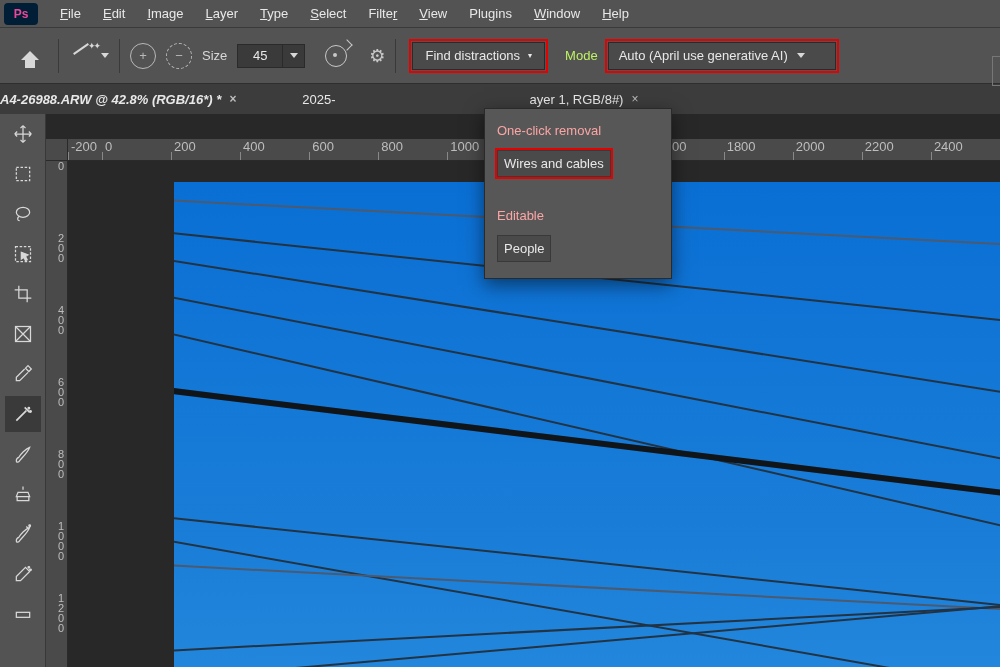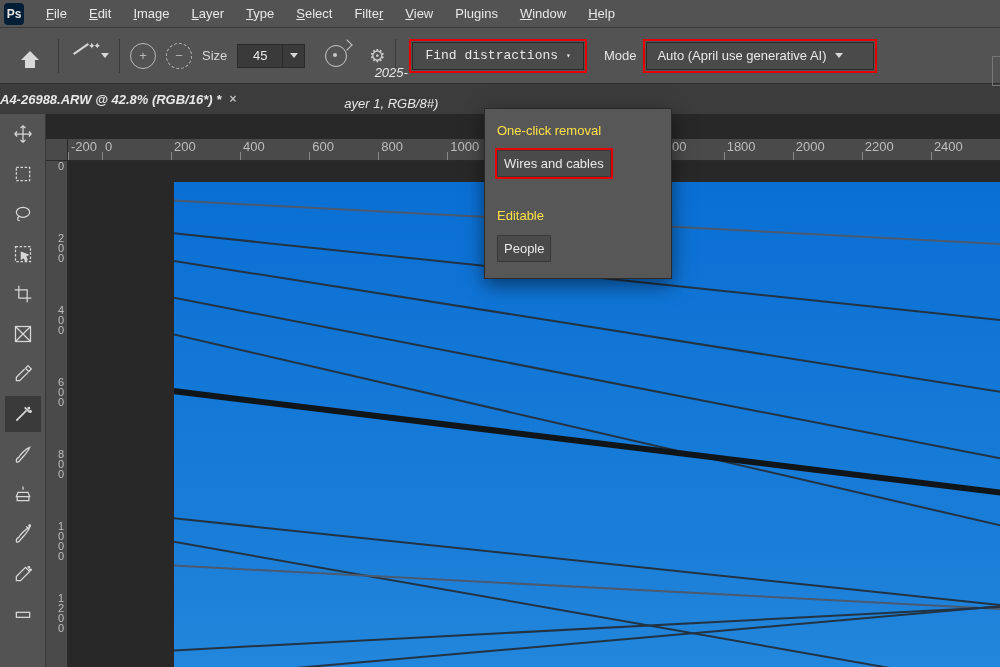--- a/index.html
+++ b/index.html
@@ -15,25 +15,25 @@
 
 .menubar {
   height: 28px;
   background: #535353;
   display: flex; align-items: center;
   gap: 2px;
   padding: 0 4px;
   border-bottom: 1px solid #3a3a3a;
 }
 .ps-logo {
-  width: 20px; height: 22px;
+  width: 34px; height: 22px;
   background: #001e36;
   border-radius: 4px;
   display: flex; align-items: center; justify-content: center;
-  color: #e5e5e5; font-weight: 700; font-size: 12px;
+  color: #ec4899; font-weight: 700; font-size: 12px;
   margin-right: 10px;
 }
 .menu-item {
   padding: 3px 10px;
   cursor: default;
 }
 .menu-item .ul { text-decoration: underline; }
 
 
 .optbar {
@@ -104,21 +104,21 @@
 .gear-ic{font-size:18px;color:#c8c8c8;}
 
 .btn-outline {
   padding: 4px 12px;
   border:1px solid #2a2a2a;
   background:#4a4a4a;
   color:#e8e8e8;
   display:flex;align-items:center;gap:8px;
   height:28px;
 }
-.mode-lbl{color:#e5e5e5; margin-left:10px;}
+.mode-lbl{color:#bef264; margin-left:10px;}
 .mode-select{
   padding:3px 30px 3px 10px;
   border:1px solid #2a2a2a;
   background:#4a4a4a;color:#e8e8e8;height:28px;
   position:relative;
   display:flex;align-items:center;gap:8px;
   width:228px;
   justify-content:space-between;
 }
 .highlight-red { outline:2px solid #e60000; outline-offset:1px; }
@@ -126,21 +126,21 @@
 
 .tabrow {
   height:30px;
   background:#3c3c3c;
   display:flex;align-items:center;
   gap:20px;
 }
 .tab { display:flex; align-items:center; gap:8px; color:#e8e8e8;}
 .tab .x { color:#bdbdbd; font-size:12px;}
 .tab.bold { font-weight:600; font-style:italic;}
-.tab.second { font-style:italic; margin-left:46px;flex-direction:column;}
+.tab.second { margin-left:46px;}
 
 
 .tools {
   position:absolute; left:0; top:114px; width:46px; bottom:0;
   background:#535353;
   display:flex; flex-direction:column; align-items:center;
   gap:4px; padding-top:2px;
   border-right:1px solid #383838;
 }
 .tool {
@@ -180,21 +180,21 @@
 .wire.thick{height:6px;background:#0f1518;}
 .wire.light{background:#4a5a70;}
 
 
 .dropdown-pop{
   position:absolute; left:484px; top:108px; width:188px;
   background:#575757; border:1px solid #2a2a2a;
   box-shadow:0 6px 18px rgba(0,0,0,0.5);
   z-index:50; padding:14px 12px 16px 12px;
 }
-.pop-sect-lbl{color:#fde047;font-size:13px;margin-bottom:12px;}
+.pop-sect-lbl{color:#fca5a5;font-size:13px;margin-bottom:12px;}
 .pop-btn{
   display:inline-block;padding:5px 6px;border:1px solid #393939;background:#4a4a4a;color:#e8e8e8;
   font-size:13px;
 }
 .pop-btn.hl{outline:2px solid #e60000;outline-offset:0;}
 
 
 .rh-clip{position:absolute;right:0;top:56px;width:8px;height:30px;border-left:1px solid #777;border-top:1px solid #777;border-bottom:1px solid #777;}
 </style>
 </head>
@@ -231,21 +231,21 @@
   <div style="display:flex;">
     <input class="size-inp" value="45" style="">
     <div class="drop-btn">
         <div class="chev-down"></div>
       </div>
   </div>
   <div class="target-ic" style="margin-left:10px;"></div>
   <div class="gear-ic" style="margin-left:12px;">⚙</div>
   <div class="vsep"></div>
 
-  <div class="btn-outline highlight-red" style="margin-left:6px;font-family:Liberation Mono, monospace;">
+  <div class="btn-outline highlight-red" style="margin-left:6px;">
     <span>Find distractions</span>
     <span style="font-size:8px;">▾</span>
   </div>
 
   <span class="mode-lbl">Mode</span>
   <div class="mode-select highlight-red">
     <span>Auto (April use generative AI)</span>
     <div class="chev-down"></div>
   </div>
 </div>

